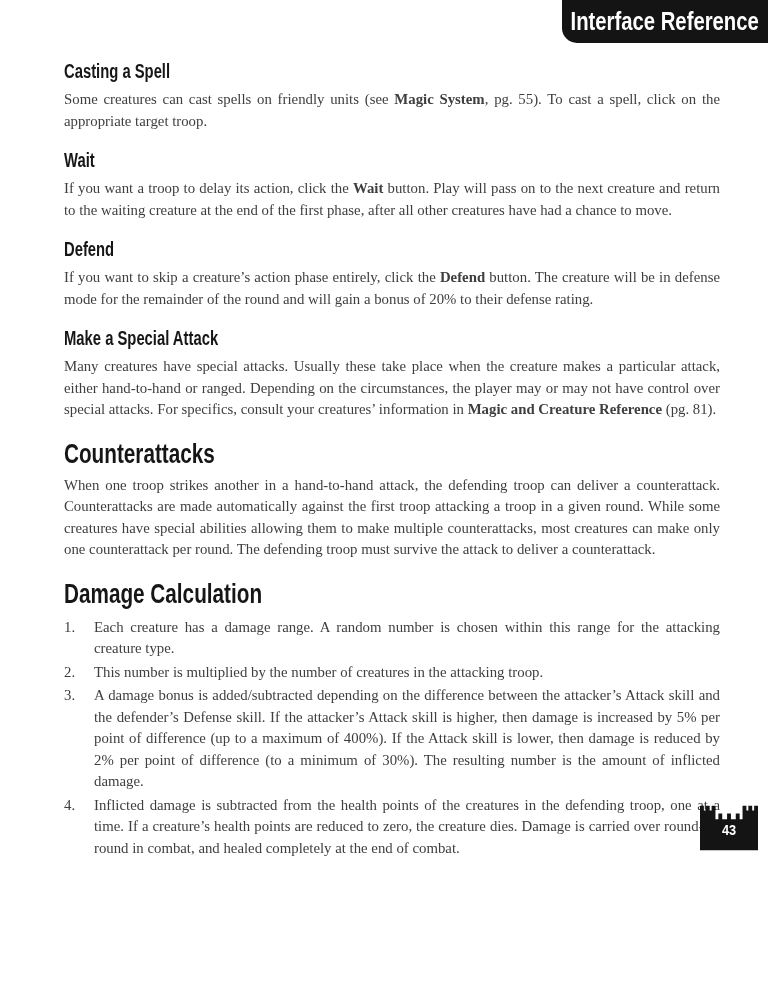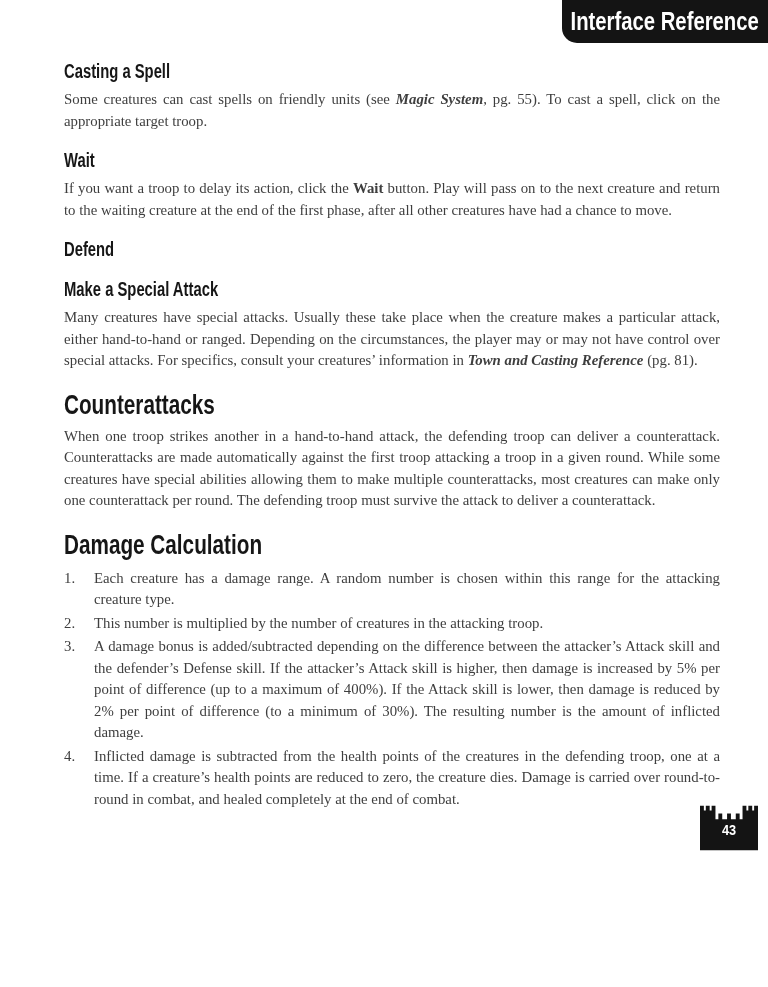--- a/index.html
+++ b/index.html
@@ -30,21 +30,21 @@
   .h-sub, .h-main {
     font-family:"Liberation Sans", sans-serif; font-weight:bold;
     color:#161616; margin:0 0 6px 0; white-space:nowrap;
     transform:scaleX(0.74); transform-origin:left center;
   }
   .h-sub  { font-size:20px; line-height:23px; }
   .h-main { font-size:28px; line-height:31px; }
   .sec-main { margin-top:14px; }
   p.body { margin:0; text-align:justify; }
   .b { font-weight:bold; }
-  .i { font-style:italic; }
+  .i { }
 
   
   .dmg-list { margin:8px 0 0 0; padding:0; list-style:none; }
   .list-item { display:flex; margin:0 0 2px 0; }
   .num { flex:none; width:30px; }
   .li-text { flex:1; text-align:justify; }
 
   
   .page-badge { position:absolute; right:10px; bottom:64px; width:58px; height:46px; }
   .page-badge svg { display:block; width:58px; height:46px; }
@@ -70,25 +70,26 @@
       <p class="body"><span>Some creatures can cast spells on friendly units (see </span><span class="b i">Magic System</span><span>, pg. 55). To cast a spell, click on the appropriate target troop.</span></p>
     </section>
 
     <section>
       <h3 class="h-sub">Wait</h3>
       <p class="body"><span>If you want a troop to delay its action, click the </span><span class="b">Wait</span><span> button. Play will pass on to the next creature and return to the waiting creature at the end of the first phase, after all other creatures have had a chance to move.</span></p>
     </section>
 
     <section>
       <h3 class="h-sub">Defend</h3>
+      <p class="body"><span>If you want to skip a creature’s action phase entirely, click the </span><span class="b">Defend</span><span> button. The creature will be in defense mode for the remainder of the round and will gain a bonus of 20% to their defense rating.</span></p>
     </section>
 
     <section>
       <h3 class="h-sub">Make a Special Attack</h3>
-      <p class="body"><span>Many creatures have special attacks. Usually these take place when the creature makes a particular attack, either hand-to-hand or ranged. Depending on the circumstances, the player may or may not have control over special attacks. For specifics, consult your creatures’ information in </span><span class="b i">Town and Casting Reference</span><span> (pg. 81).</span></p>
+      <p class="body"><span>Many creatures have special attacks. Usually these take place when the creature makes a particular attack, either hand-to-hand or ranged. Depending on the circumstances, the player may or may not have control over special attacks. For specifics, consult your creatures’ information in </span><span class="b i">Magic and Creature Reference</span><span> (pg. 81).</span></p>
     </section>
 
     <section class="sec-main">
       <h2 class="h-main">Counterattacks</h2>
       <p class="body"><span>When one troop strikes another in a hand-to-hand attack, the defending troop can deliver a counterattack. Counterattacks are made automatically against the first troop attacking a troop in a given round. While some creatures have special abilities allowing them to make multiple counterattacks, most creatures can make only one counterattack per round. The defending troop must survive the attack to deliver a counterattack.</span></p>
     </section>
 
     <section class="sec-main">
       <h2 class="h-main">Damage Calculation</h2>
       <ol class="dmg-list">

